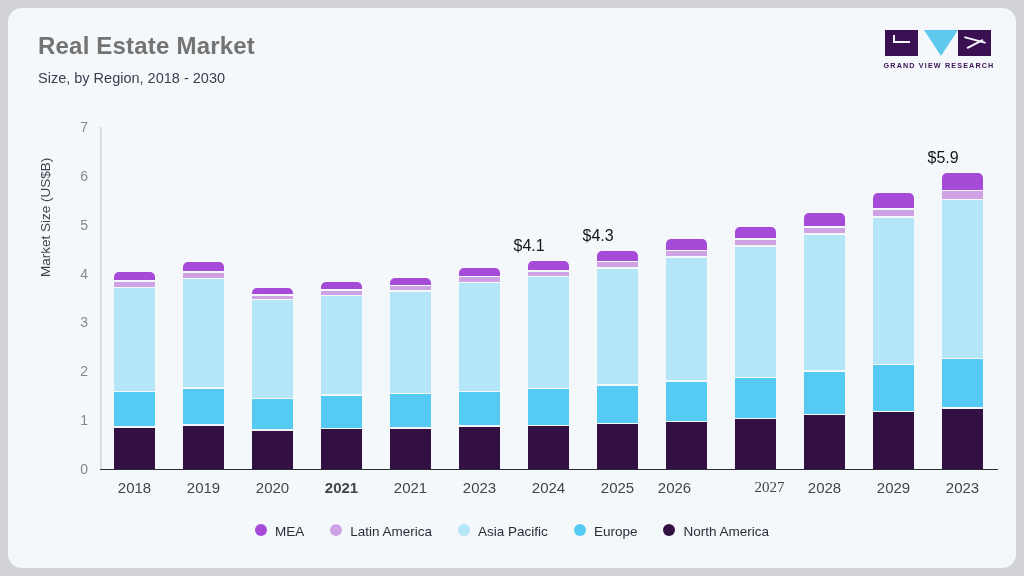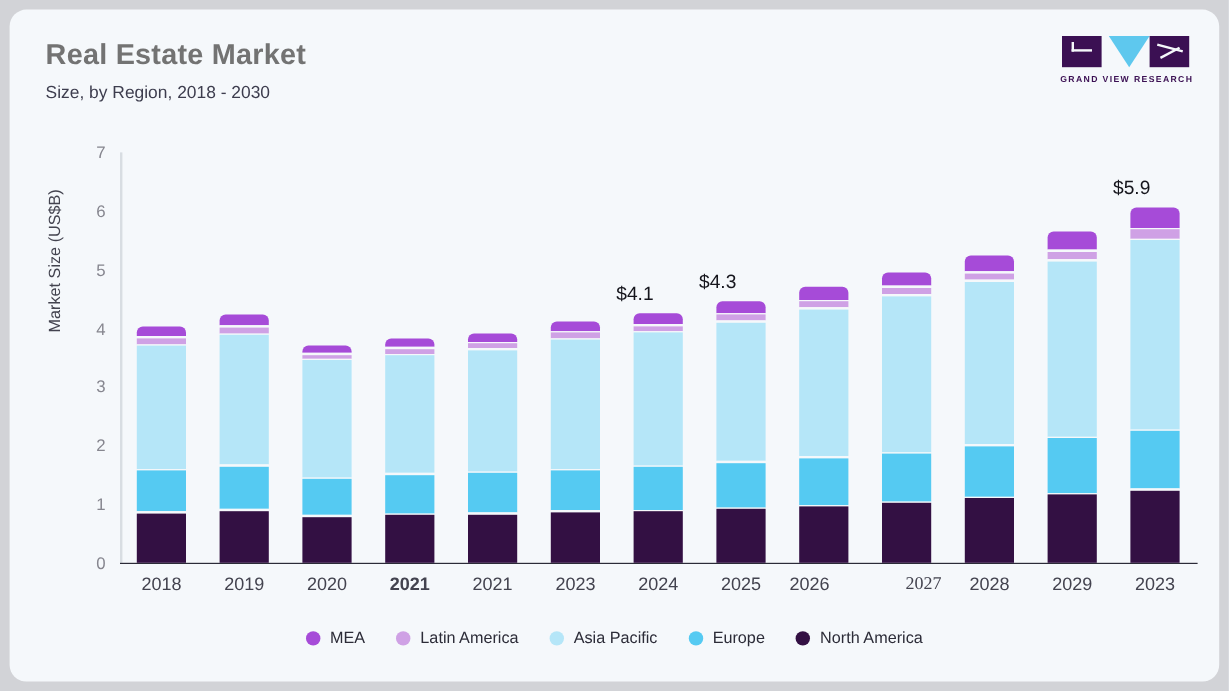--- a/index.html
+++ b/index.html
@@ -92,21 +92,21 @@
     position:absolute;
     width:70px;text-align:left;
     font-size:16px;color:#15151c;
   }
 
   
   .legend{
     position:absolute;left:0;right:0;top:516px;
     display:flex;justify-content:center;align-items:center;gap:26px;
   }
-  .leg-item{display:flex;align-items:center;gap:8px;}
+  .leg-item{display:flex;gap:8px;}
   .dot{width:12px;height:12px;border-radius:50%;}
   .leg-label{font-size:13.5px;color:#2c2c38;}
 </style>
 </head>
 <body>
 
 <div class="card">
 
   <div class="title">Real Estate Market</div>
   <div class="subtitle">Size, by Region, 2018 - 2030</div>

